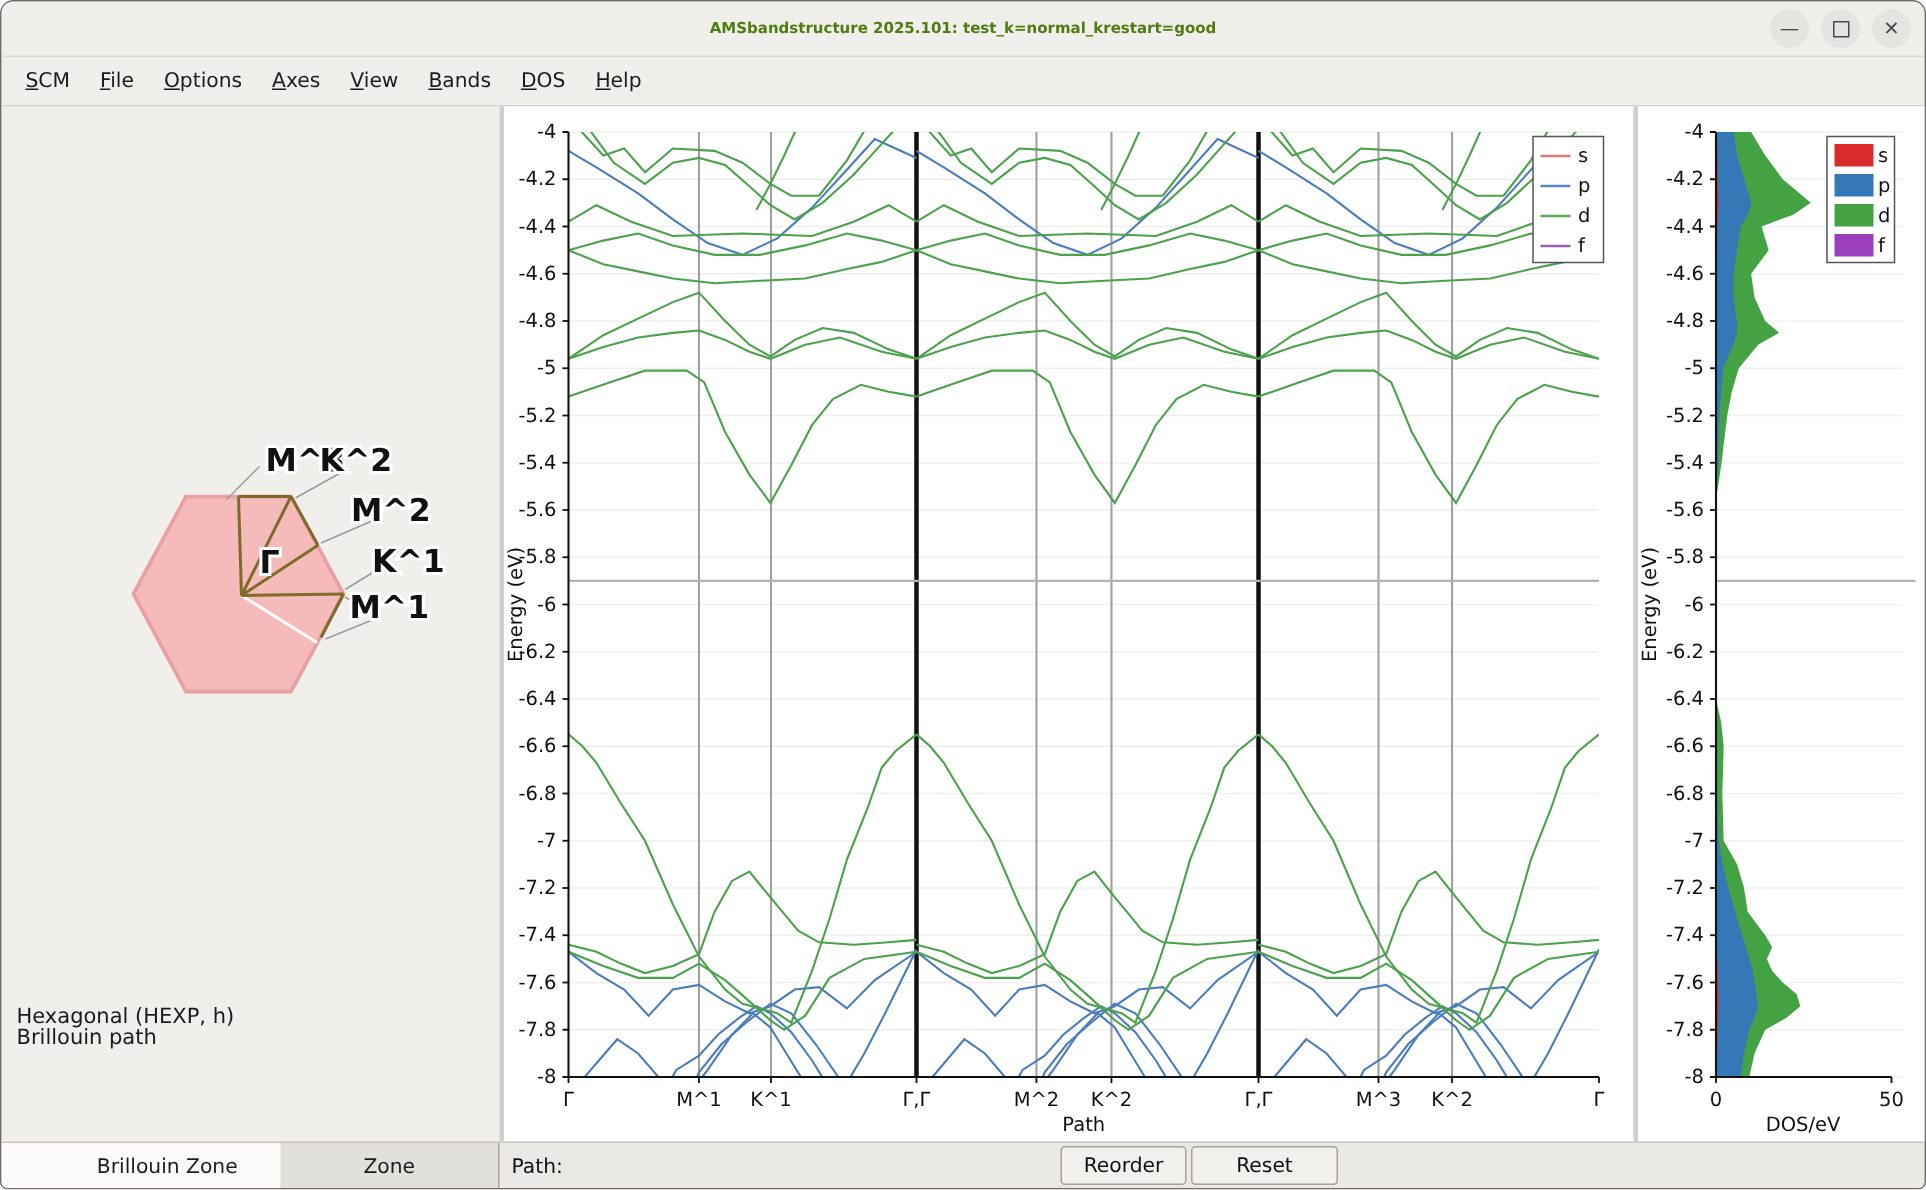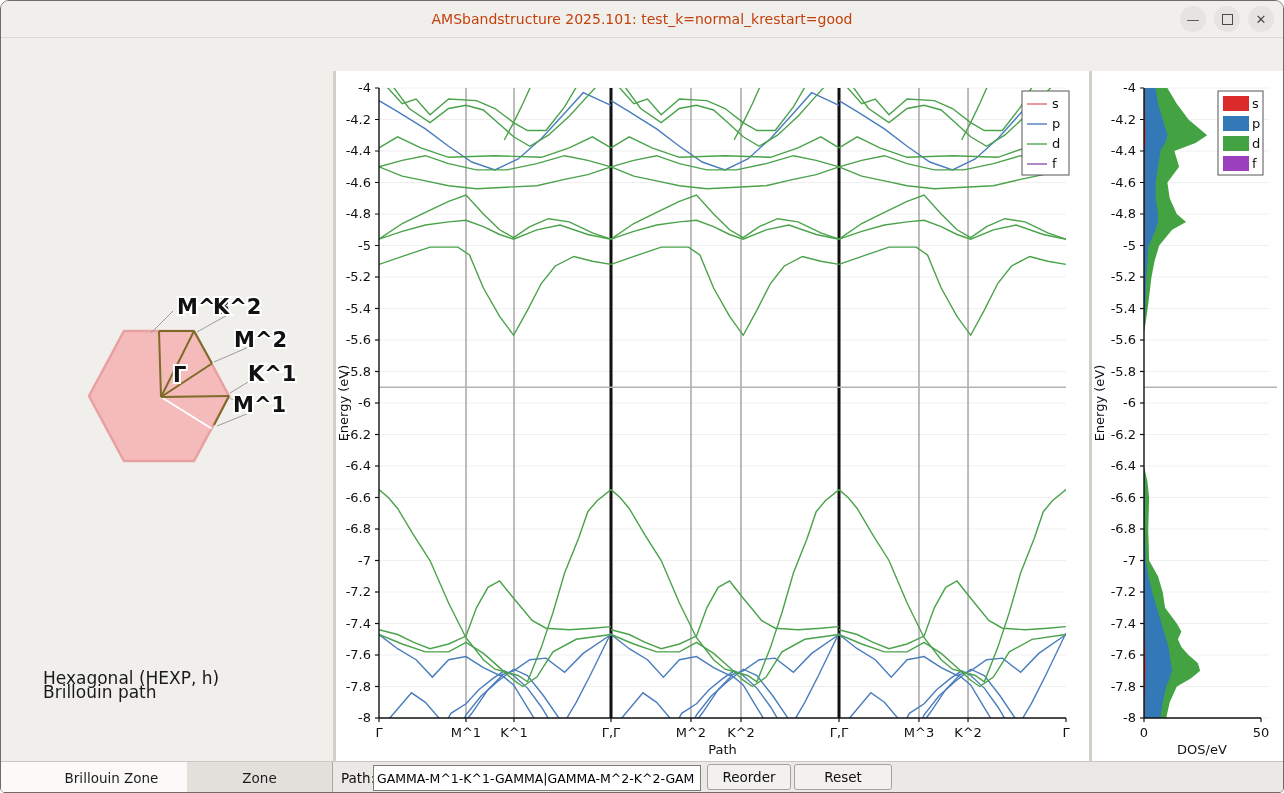--- a/index.html
+++ b/index.html
@@ -1,30 +1,30 @@
 <!DOCTYPE html>
 <html><head>
 <meta charset="utf-8">
 <style>
   html,body{margin:0;padding:0;background:#ffffff;font-family:"DejaVu Sans",sans-serif;}
   .window{position:relative;width:1284px;height:793px;border:1px solid #6f6b66;border-radius:9px 9px 5px 5px;
           overflow:hidden;background:#f0efec;box-sizing:border-box;}
   .titlebar{position:absolute;left:0;top:0;width:100%;height:36px;background:#f0efec;
             border-bottom:1px solid #dcdad5;display:flex;align-items:center;justify-content:center;}
-  .title-text{font-size:14px;font-weight:normal;color:#c2410c;}
+  .title-text{font-size:10px;font-weight:bold;color:#4d7c0f;}
   .winbtns{position:absolute;right:9px;top:5px;display:flex;gap:8px;}
   .winbtn{width:26px;height:26px;border-radius:50%;background:#e6e4e0;display:flex;align-items:center;
           justify-content:center;color:#4a4a4a;font-size:13px;cursor:default;}
   .winbtn .sq{width:9px;height:9px;border:1.5px solid #4a4a4a;display:block;}
   .menubar{position:absolute;left:0;top:37px;width:100%;height:33px;background:#f0efec;
            border-bottom:1px solid #d4d1cc;display:flex;align-items:center;padding-left:6px;box-sizing:border-box;}
   .menu-item{font-size:13.5px;color:#1c1c1c;padding:4px 10px;}
   .menu-item u{text-decoration:underline;}
   .bz-panel{position:absolute;left:0;top:70px;width:332px;height:690px;background:#f0efec;}
-  .bz-caption{position:absolute;left:10px;top:600px;font-size:17px;color:#1a1a1a;line-height:14px;margin-left:32px;}
+  .bz-caption{position:absolute;left:10px;top:600px;font-size:14px;color:#1a1a1a;line-height:14px;}
   .divider{position:absolute;top:70px;width:3px;height:690px;background:#d2cfca;}
   .band-panel{position:absolute;left:335px;top:70px;width:753px;height:690px;background:#ffffff;}
   .dos-panel{position:absolute;left:1091px;top:70px;width:192px;height:690px;background:#ffffff;}
   .bottombar{position:absolute;left:0;top:760px;width:100%;height:33px;background:#ebe9e5;border-top:1px solid #c9c6c1;box-sizing:border-box;}
   .tab{position:absolute;top:0;height:32px;display:flex;align-items:center;justify-content:center;
        font-size:13.5px;color:#1c1c1c;box-sizing:border-box;}
   .tab-active{left:0;width:222px;background:#fbfaf8;border-right:1px solid #aaa6a1;}
   .tab-inactive{left:186px;width:146px;background:#e2e0db;border-right:1px solid #aaa6a1;}
   .path-controls{position:absolute;left:332px;top:0;width:952px;height:32px;}
   .path-label{position:absolute;left:8px;top:8px;font-size:13.5px;color:#111;}
@@ -49,20 +49,30 @@
         </div>
       <div class="winbtn">
           <span class="sq"></span>
         </div>
       <div class="winbtn">
           <span>✕</span>
         </div>
     </div>
   </div>
 
+  <div class="menubar" id="menubar">
+      <div class="menu-item"><u>S</u>CM</div>
+      <div class="menu-item"><u>F</u>ile</div>
+      <div class="menu-item"><u>O</u>ptions</div>
+      <div class="menu-item"><u>A</u>xes</div>
+      <div class="menu-item"><u>V</u>iew</div>
+      <div class="menu-item"><u>B</u>ands</div>
+      <div class="menu-item"><u>D</u>OS</div>
+      <div class="menu-item"><u>H</u>elp</div>
+    </div>
 
   <div class="bz-panel">
     <svg id="bz-svg" width="332" height="690">
         <polygon points="88,325 123,260 193,260 228,325 193,390 123,390" fill="#f5baba" stroke="#e9a0a0" stroke-width="2.5"></polygon>
         <line x1="160" y1="326" x2="210.5" y2="357.5" stroke="#ffffff" stroke-width="2"></line>
         <line x1="160" y1="326" x2="158" y2="260" stroke="#7d6b28" stroke-width="2"></line>
         <line x1="160" y1="326" x2="193" y2="260" stroke="#7d6b28" stroke-width="2"></line>
         <line x1="158" y1="260" x2="193" y2="260" stroke="#7d6b28" stroke-width="2"></line>
         <line x1="160" y1="326" x2="211" y2="292.5" stroke="#7d6b28" stroke-width="2"></line>
         <line x1="193" y1="260" x2="211" y2="292.5" stroke="#7d6b28" stroke-width="2"></line>
@@ -350,19 +360,18 @@
 
   <div class="bottombar">
     <div class="tab tab-active">
       <span>Brillouin Zone</span>
     </div>
     <div class="tab tab-inactive">
       <span>Zone</span>
     </div>
     <div class="path-controls">
       <span class="path-label">Path:</span>
-      <input class="path-input" type="text" value="GAMMA-M^1-K^1-GAMMA|GAMMA-M^2-K^2-GAM" style="">
       <button class="bar-btn btn-reorder">Reorder</button>
       <button class="bar-btn btn-reset">Reset</button>
     </div>
   </div>
 
 </div>
 
 </body></html>

